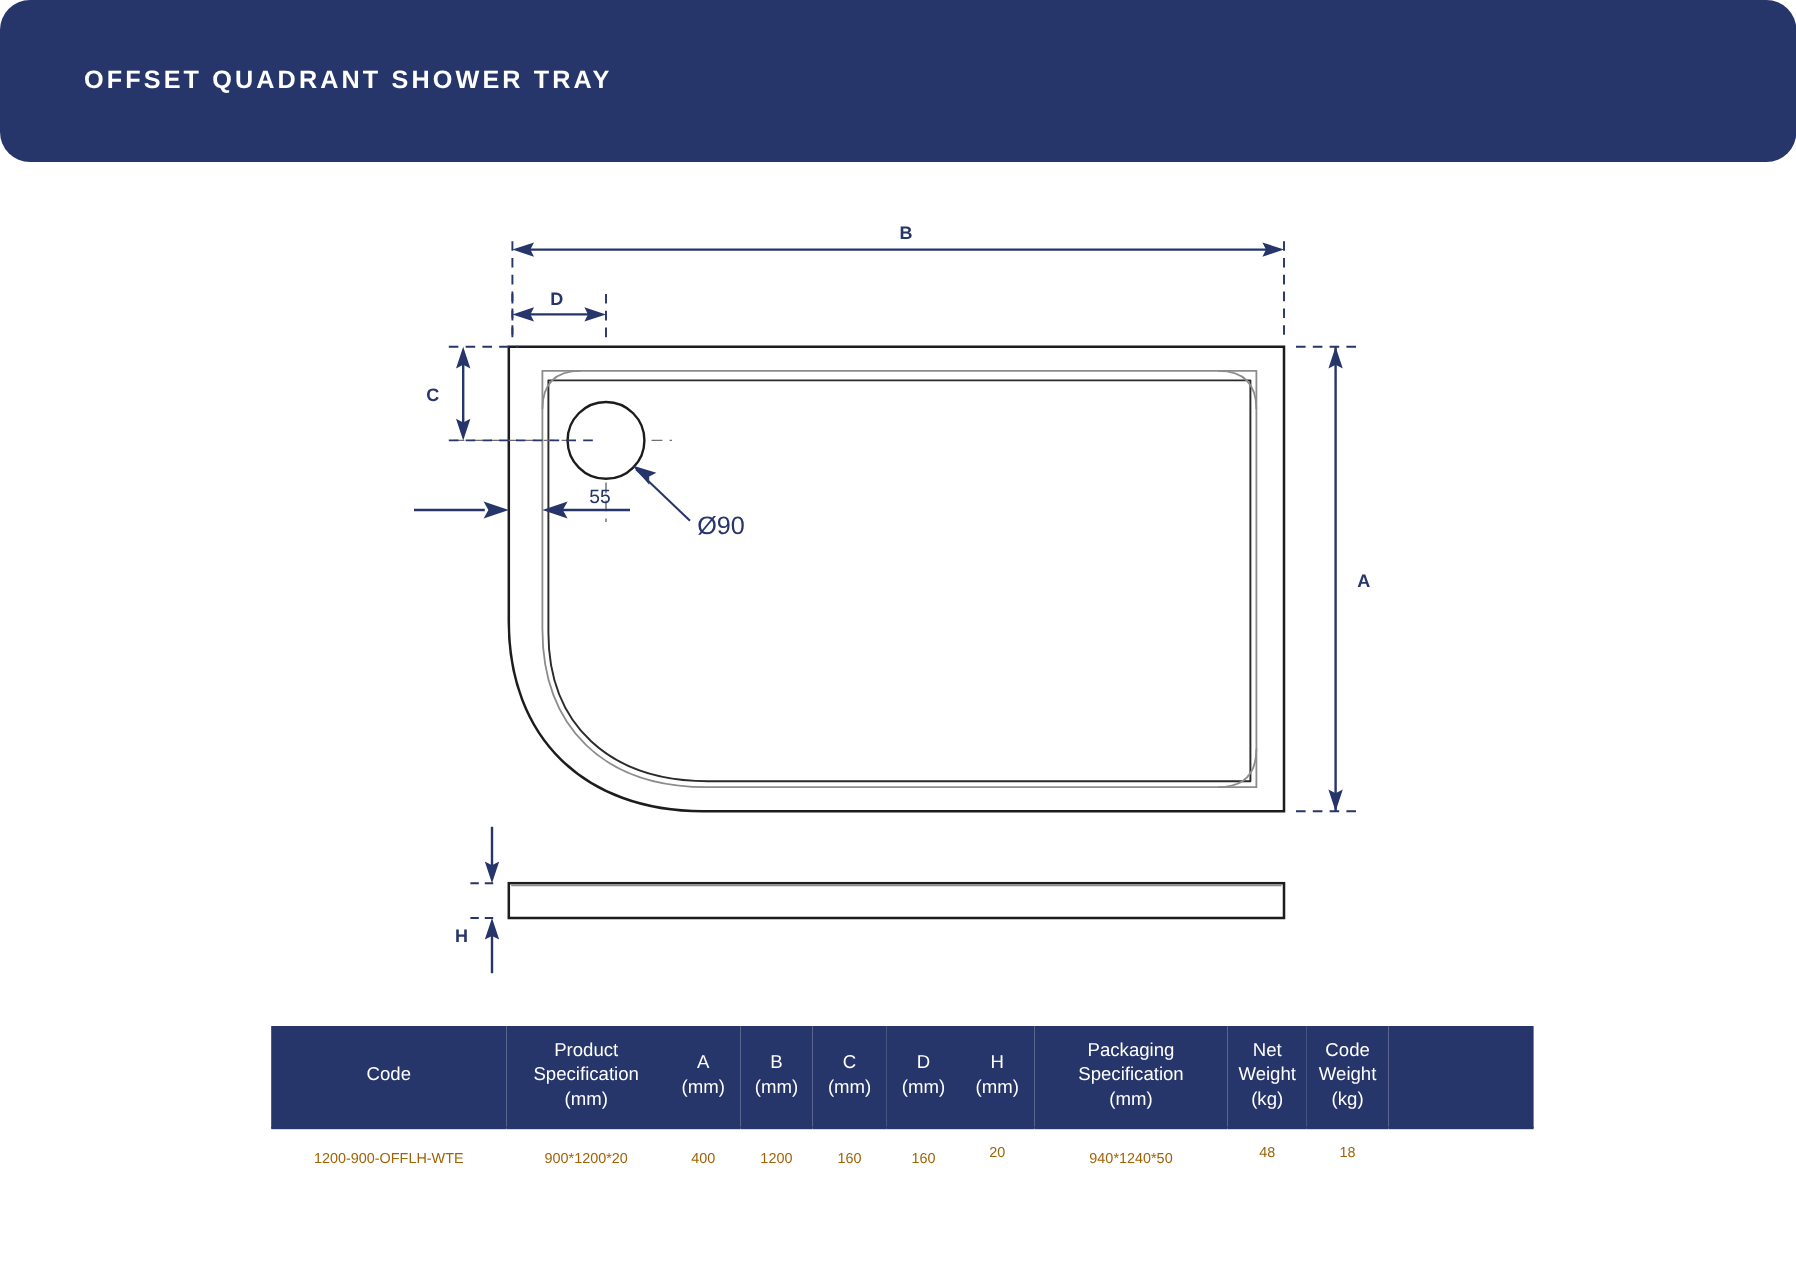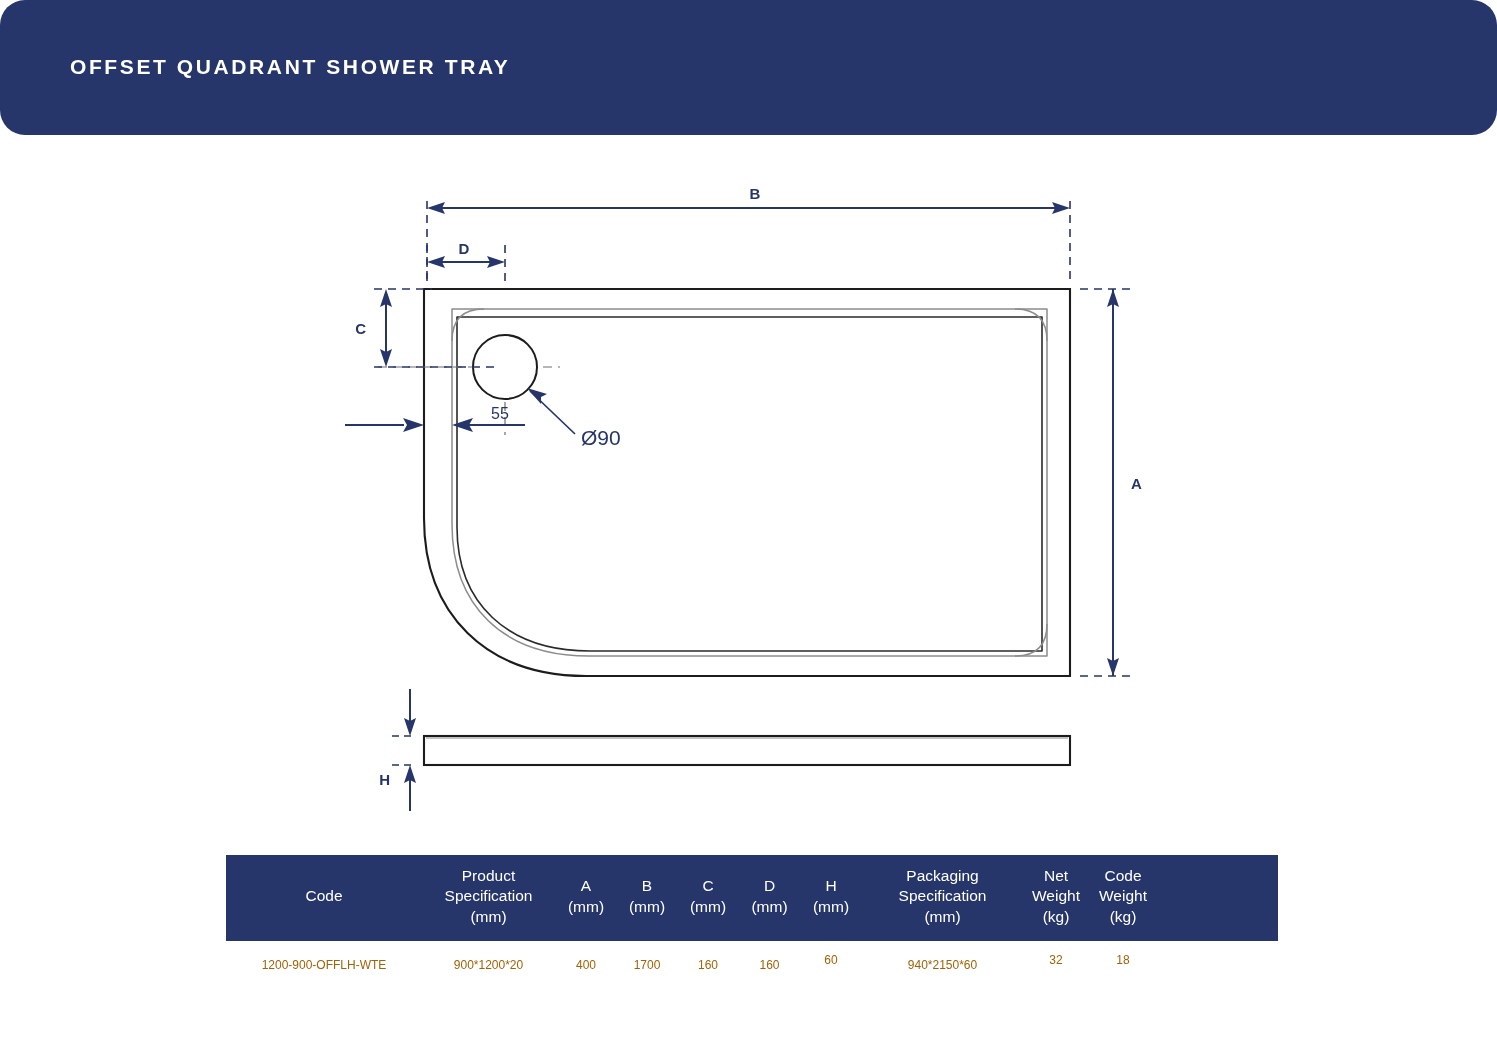--- a/index.html
+++ b/index.html
@@ -279,24 +279,24 @@
         <th>
           <span class="hdr-line"></span>
         </th>
       </tr>
     </thead>
     <tbody>
       <tr>
         <td>1200-900-OFFLH-WTE</td>
         <td>900*1200*20</td>
         <td>400</td>
-        <td>1700</td>
+        <td>1200</td>
         <td>160</td>
         <td>160</td>
-        <td class="raised">60</td>
-        <td>940*2150*60</td>
-        <td class="raised">32</td>
+        <td class="raised">20</td>
+        <td>940*1240*50</td>
+        <td class="raised">48</td>
         <td class="raised">18</td>
         <td></td>
       </tr>
     </tbody>
   </table>
 </div>
 
 </body></html>

